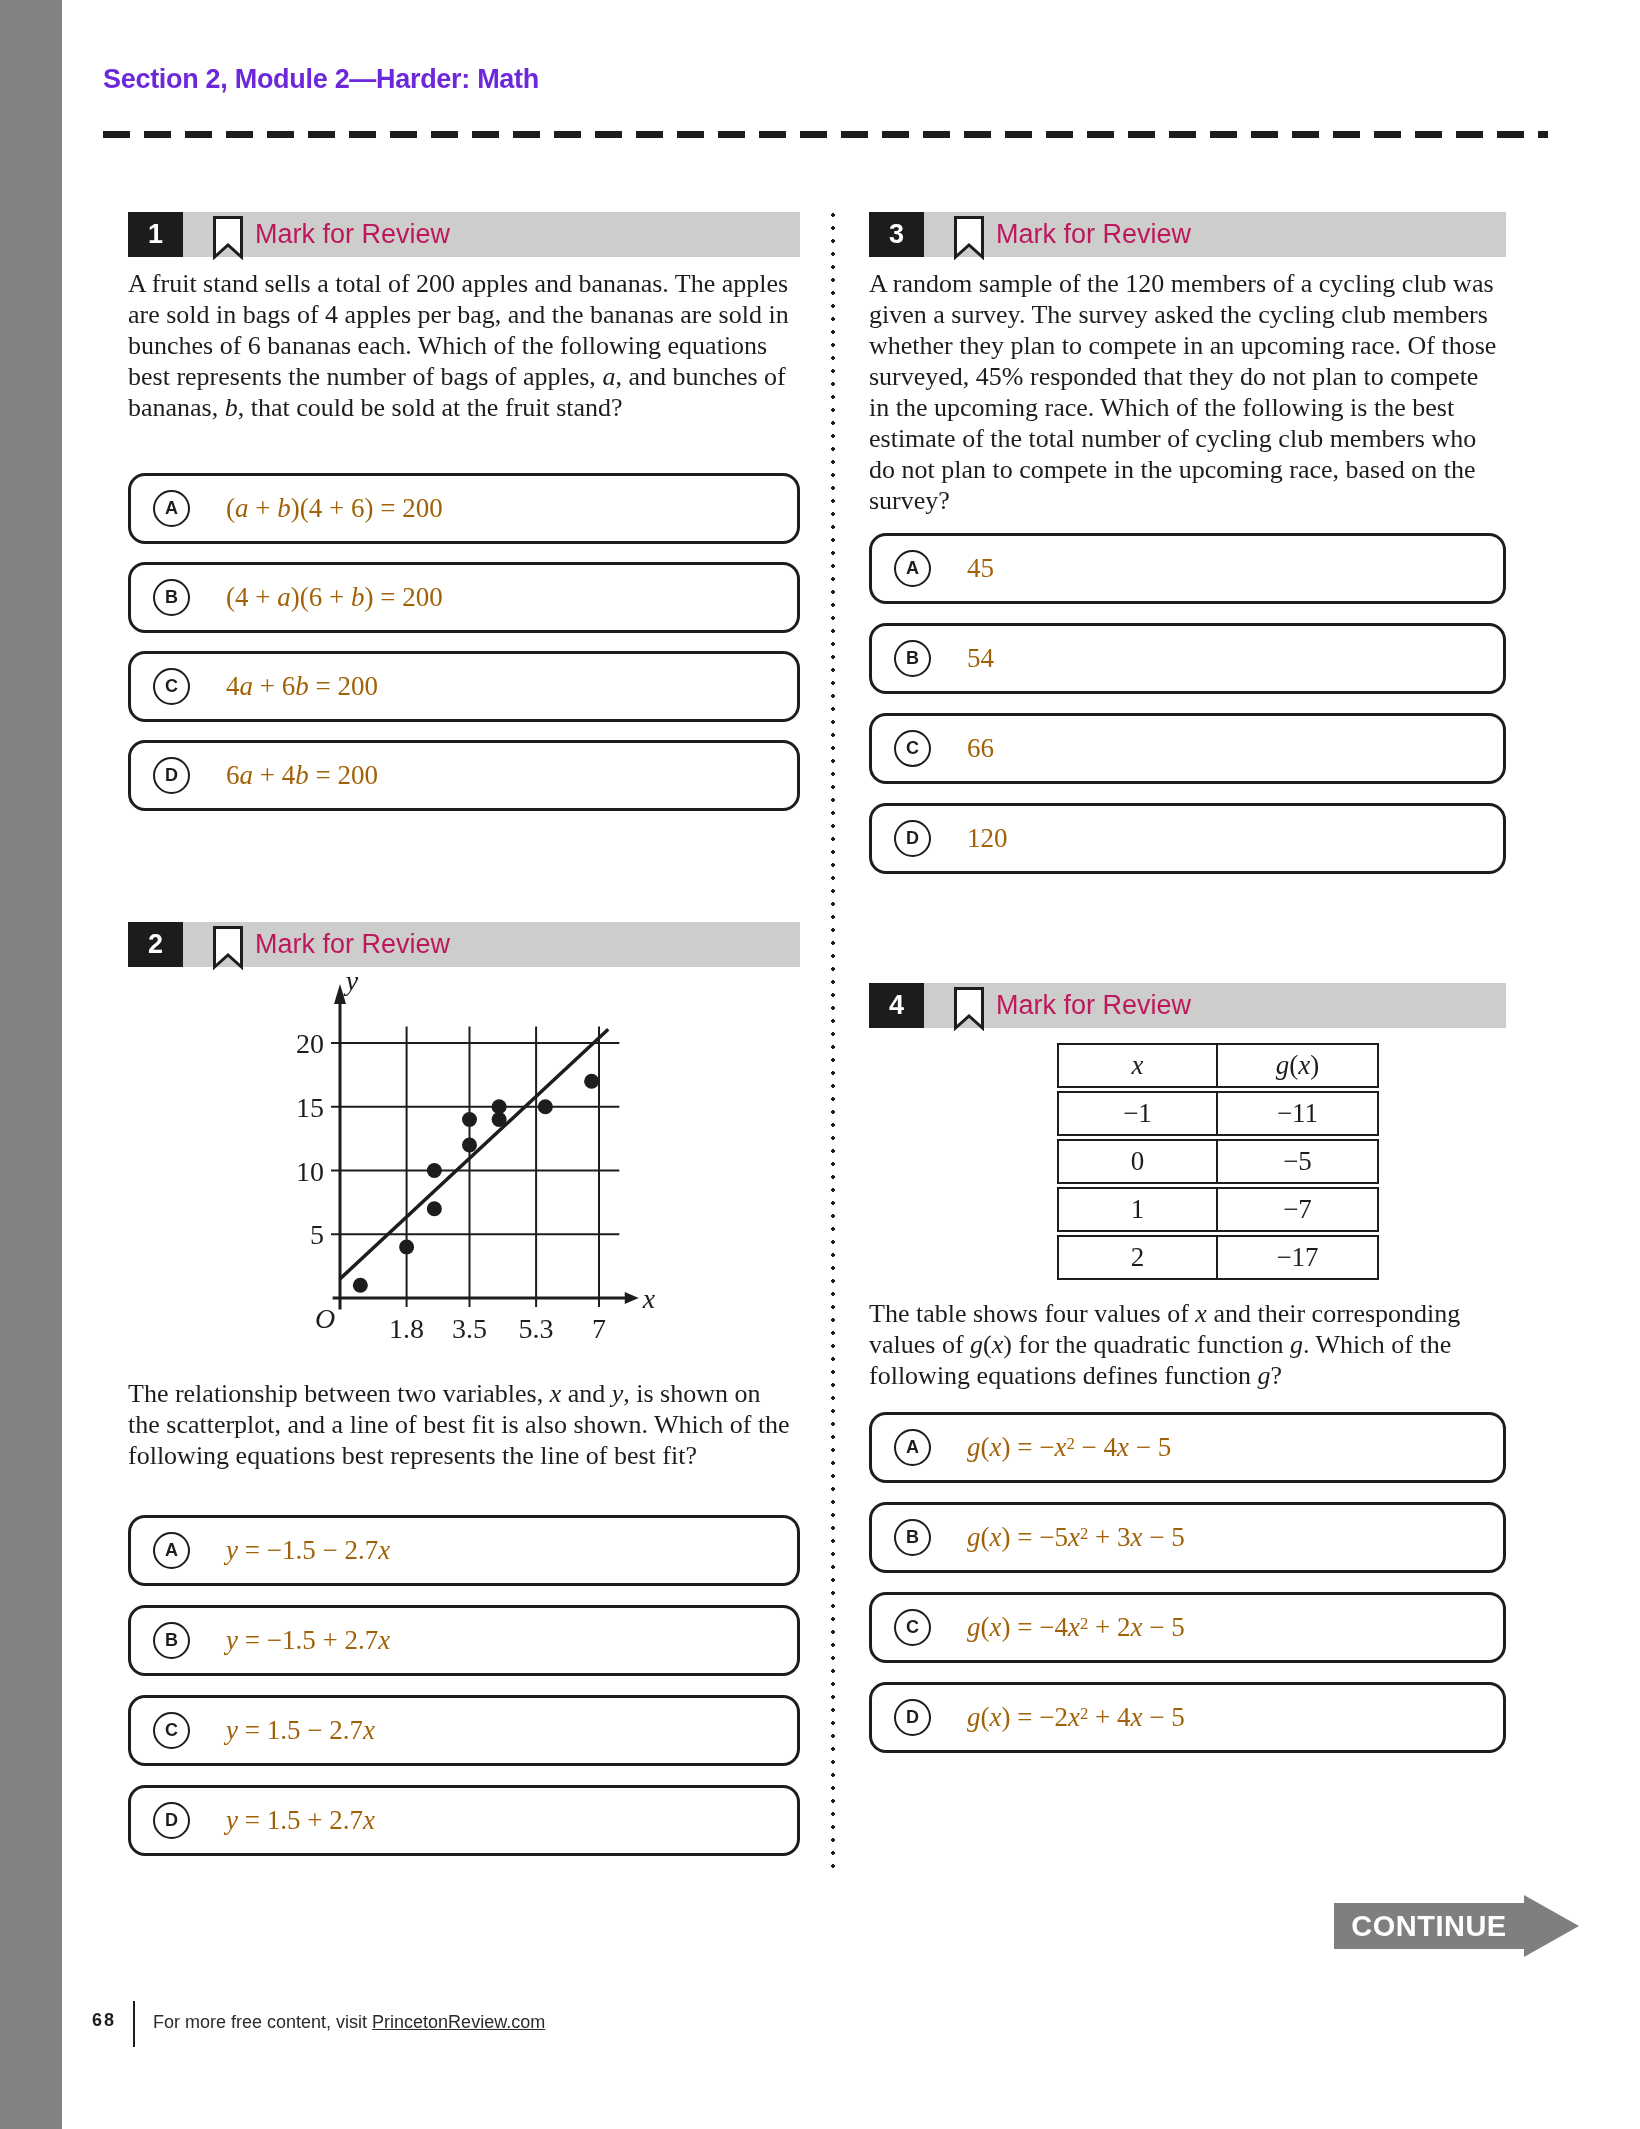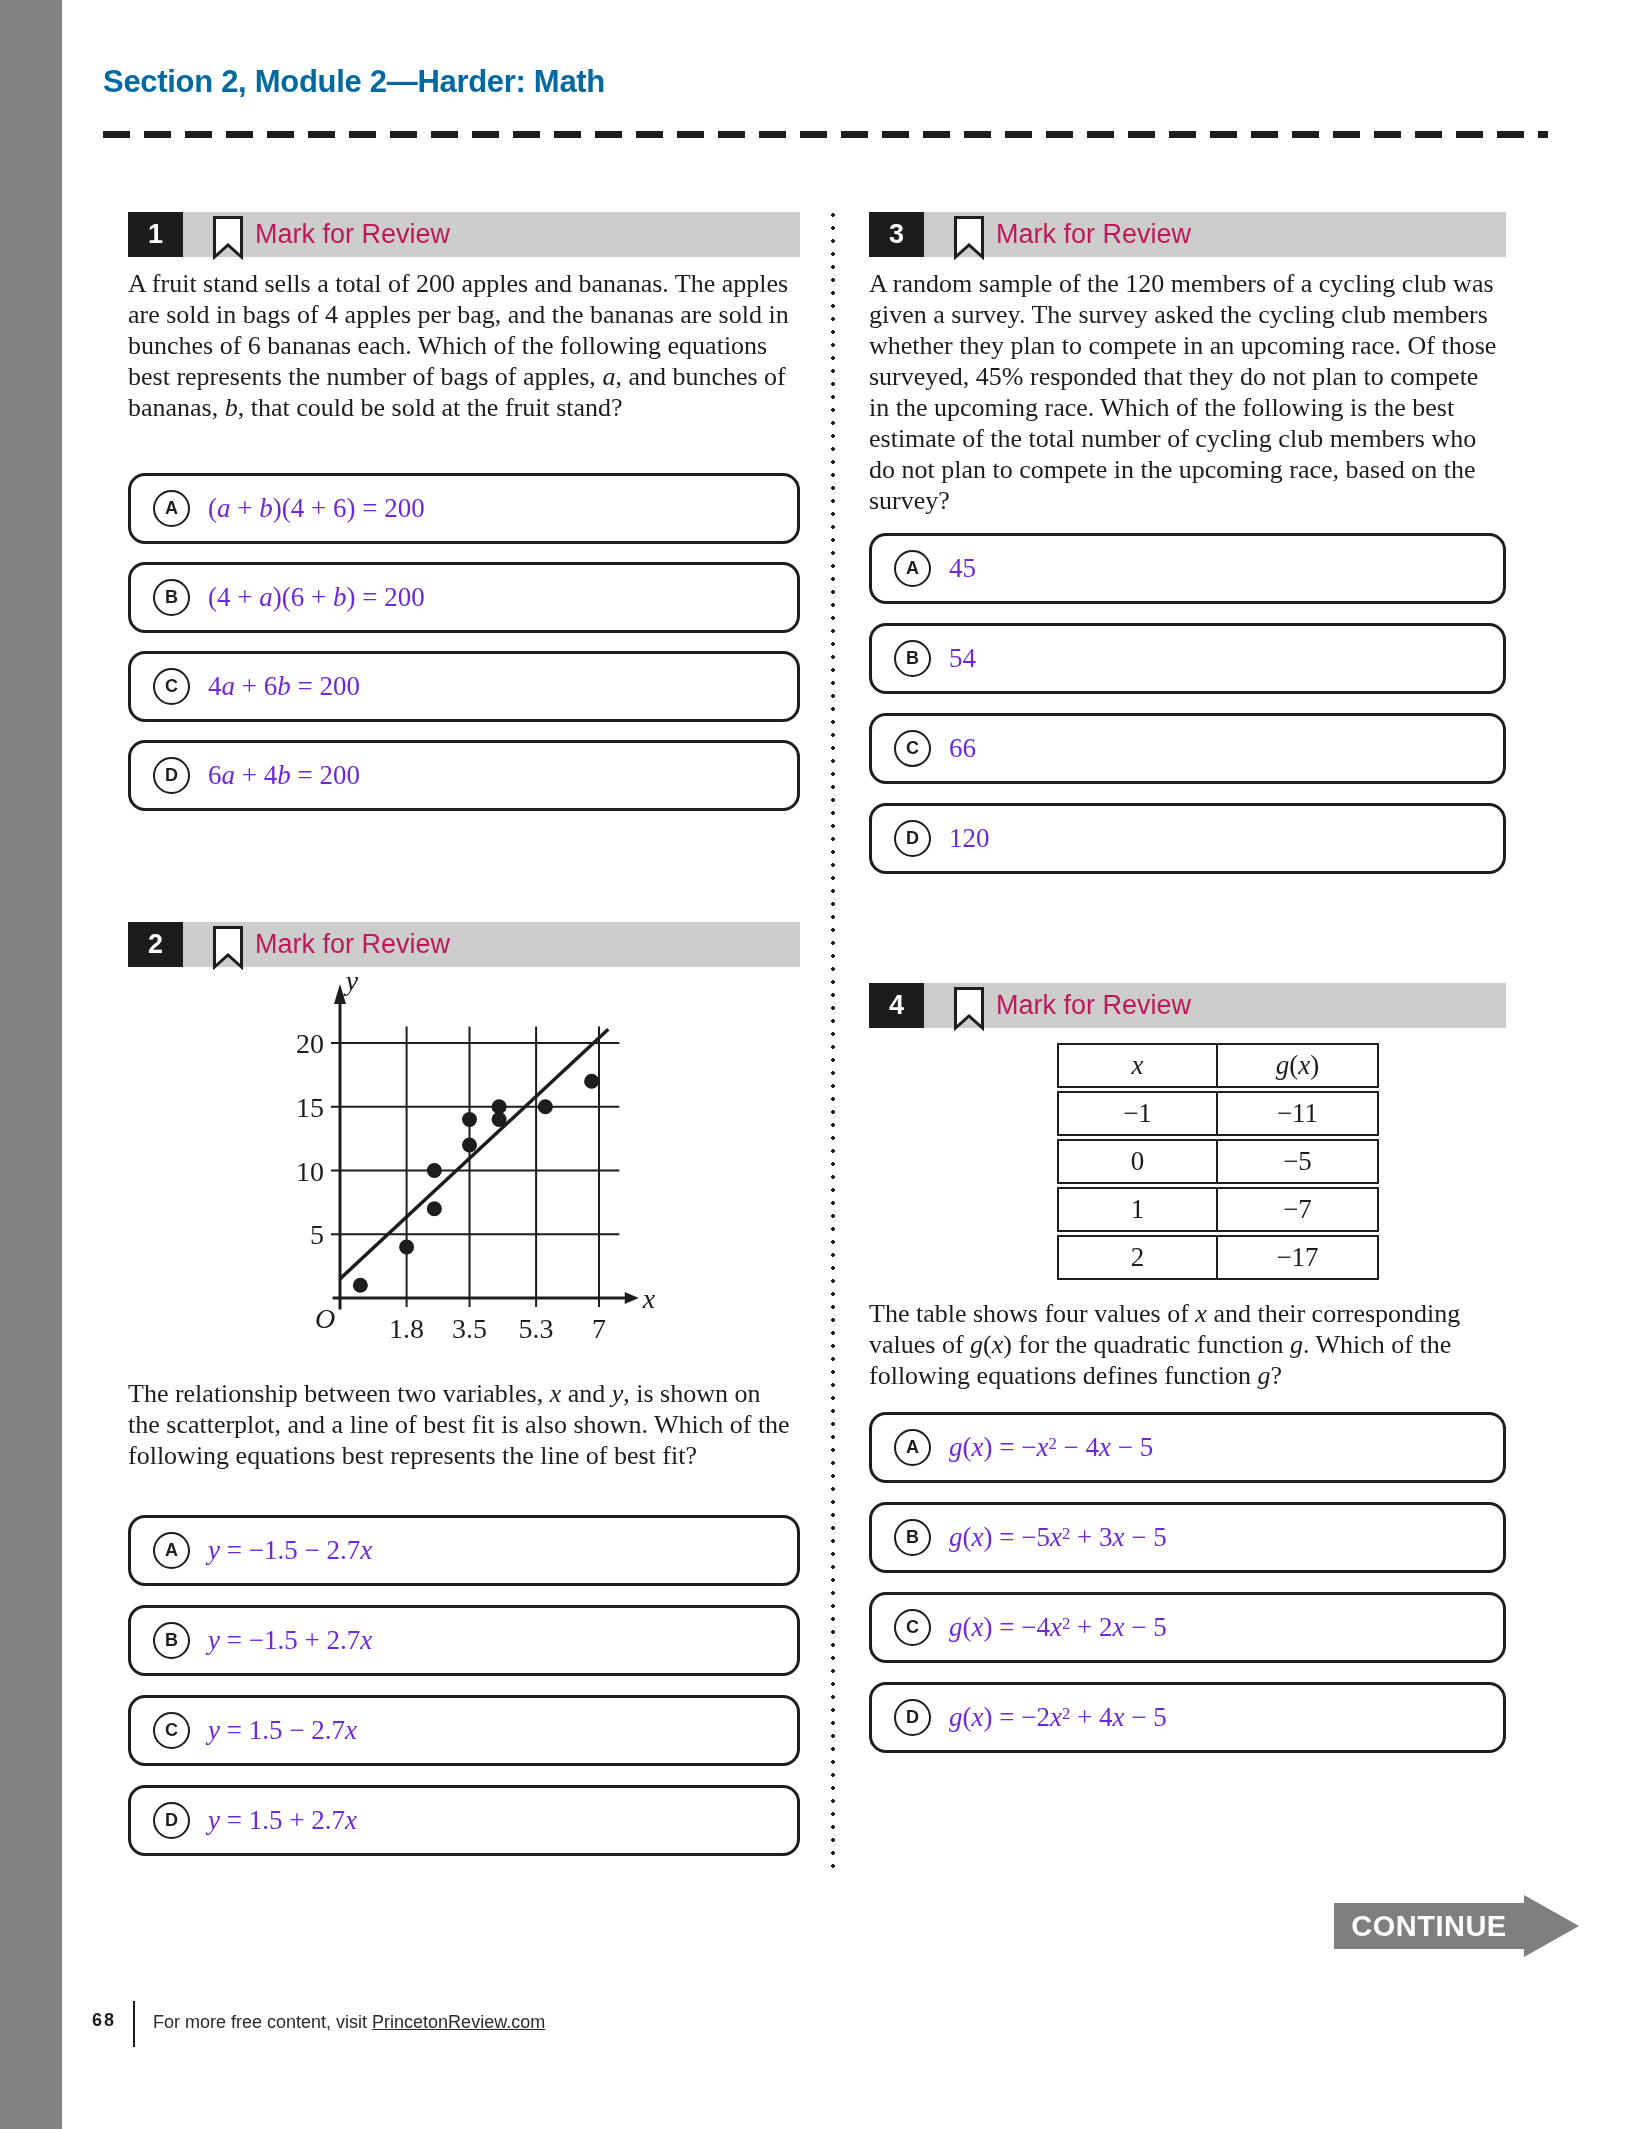--- a/index.html
+++ b/index.html
@@ -1,39 +1,39 @@
 <!DOCTYPE html>
 <html><head>
 <meta charset="utf-8">
 <style>
   html,body{margin:0;padding:0;background:#ffffff;}
   .page{position:relative;width:1640px;height:2129px;background:#ffffff;
         font-family:"Liberation Serif",serif;color:#1d1d1b;overflow:hidden;}
   .leftbar{position:absolute;left:0;top:0;width:62px;height:2129px;background:#828282;}
   .section-title{position:absolute;left:103px;top:64px;font-family:"Liberation Sans",sans-serif;
-        font-weight:bold;font-size:31px;letter-spacing:-0.3px;color:#0369a1;text-align:right;}
+        font-weight:bold;font-size:27px;letter-spacing:-0.3px;color:#6d28d9;text-align:right;}
   .dash-rule{position:absolute;left:103px;top:131px;width:1445px;height:7px;
         background:repeating-linear-gradient(to right,#1d1d1b 0 27px,transparent 27px 41px);}
   .col-divider{position:absolute;left:831px;top:212px;width:4px;height:1660px;
         background-image:radial-gradient(circle 2px at 2px 3px,#1d1d1b 97%,transparent);
         background-size:4px 13px;background-repeat:repeat-y;}
   .qheader{position:absolute;height:45px;background:#cdcdcc;}
   .qnum{position:absolute;left:0;top:0;width:55px;height:45px;background:#1c1c1b;color:#ffffff;
         font-family:"Liberation Sans",sans-serif;font-weight:bold;font-size:27px;
         display:flex;align-items:center;justify-content:center;}
   .bookmark{position:absolute;left:85px;top:4px;width:30px;height:44px;}
   .marklabel{position:absolute;left:127px;top:0;height:45px;line-height:45px;
         font-family:"Liberation Sans",sans-serif;font-size:27px;color:#be185d;}
   .prompt{position:absolute;font-size:26px;line-height:31px;color:#1d1d1b;text-align:left;}
   .choice{position:absolute;height:71px;background:#ffffff;border:3px solid #1d1d1b;border-radius:17px;
         display:flex;align-items:center;padding-left:22px;box-sizing:border-box;}
   .letter{width:33px;height:33px;border:2.5px solid #1d1d1b;border-radius:50%;flex:0 0 auto;
         display:flex;align-items:center;justify-content:center;
         font-family:"Liberation Sans",sans-serif;font-size:18px;font-weight:600;color:#1d1d1b;}
-  .ctext{margin-left:18px;font-size:27px;color:#6d28d9;white-space:nowrap;}
+  .ctext{margin-left:36px;font-size:27px;color:#a16207;white-space:nowrap;}
   .fmt i{font-style:italic;}
   .fmt sup{font-size:0.62em;vertical-align:7px;line-height:0;}
   .chart-wrap{position:absolute;left:295px;top:968px;width:380px;height:410px;}
   .gtable{position:absolute;left:1057px;top:1043px;width:322px;}
   .trow{display:flex;height:41px;border:2.5px solid #1d1d1b;margin-bottom:3px;background:#fff;}
   .tcell{width:50%;display:flex;align-items:center;justify-content:center;font-size:27px;box-sizing:border-box;}
   .tcell:first-child{border-right:2.5px solid #1d1d1b;}
   .continue{position:absolute;left:1302px;top:1895px;width:245px;height:62px;cursor:pointer;margin-left:32px;}
   .continue .bar{position:absolute;left:0;top:8px;width:190px;height:46px;background:#7f7f7e;
         display:flex;align-items:center;justify-content:center;}

